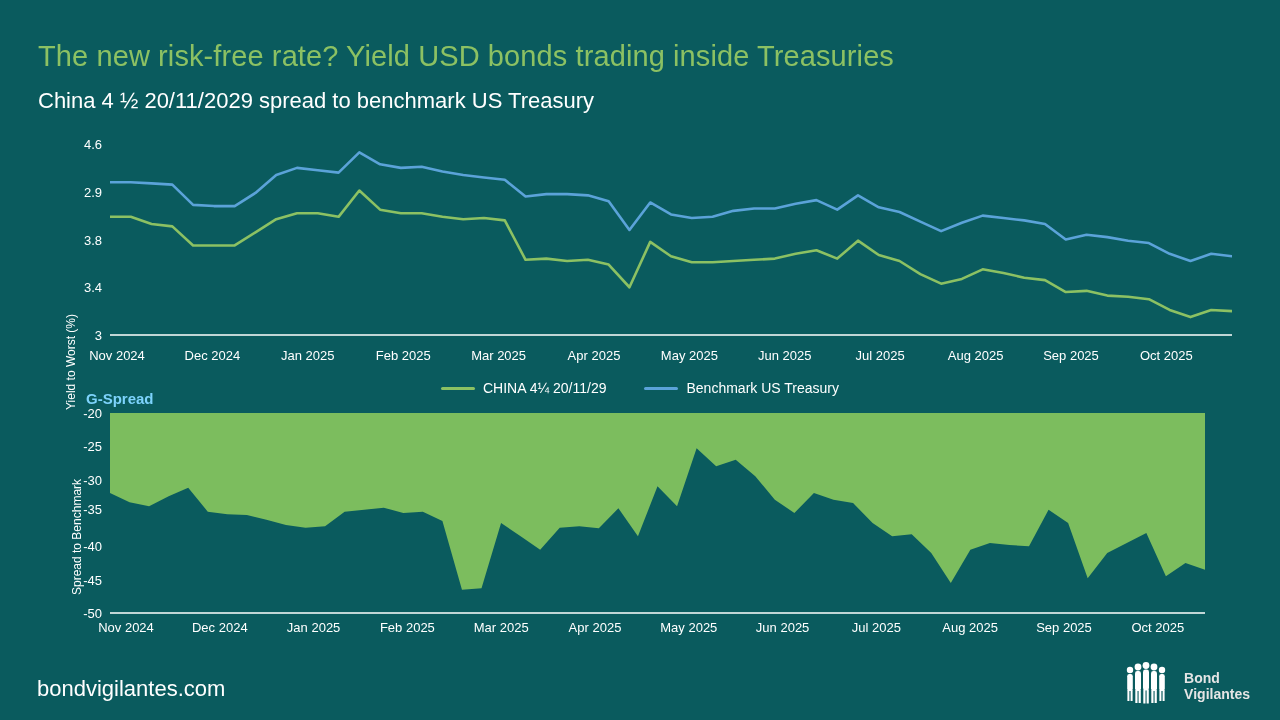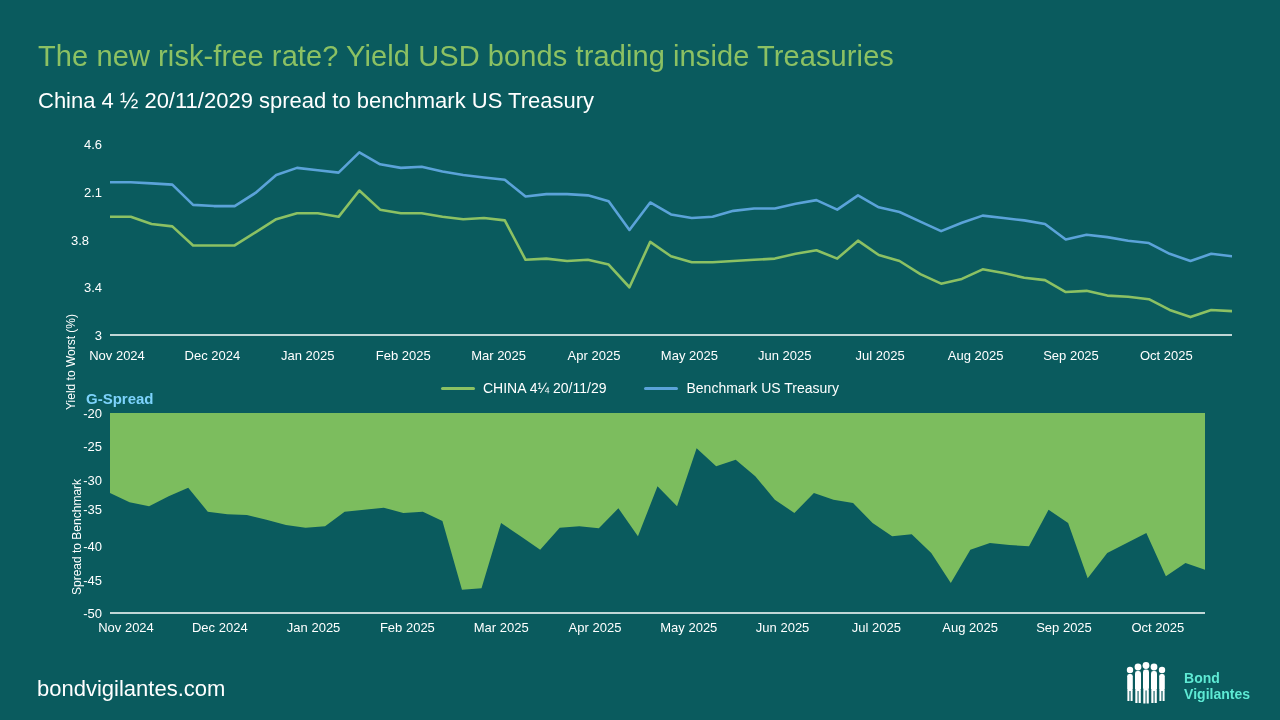--- a/index.html
+++ b/index.html
@@ -99,43 +99,43 @@
     white-space: nowrap;
   }
   #logo {
     position: absolute;
     right: 30px; top: 662px;
     display: flex;
     align-items: center;
     gap: 8px;
   }
   #logo-text {
-    color: #5eead4;
+    color: #e5e5e5;
     font-size: 14px;
     line-height: 16px;
     font-weight: 600;
   }
 </style>
 </head>
 <body>
 
 <div id="page">
 
   <div id="header">
     <div id="chart-title">The new risk-free rate? Yield USD bonds trading inside Treasuries</div>
     <div id="chart-subtitle">China 4 ½ 20/11/2029 spread to benchmark US Treasury</div>
   </div>
 
   <div class="chart-block" id="yield-chart" style="left:0; top:130px; width:1280px; height:240px;">
     <div class="axis-title" style="left:64px; top:280px; transform:rotate(-90deg);">Yield to Worst (%)</div>
     <div id="yield-yticks">
         <div class="ytick" style="left: 58px; width: 44px; top: 205px;">3</div>
         <div class="ytick" style="left: 58px; width: 44px; top: 157.25px;">3.4</div>
-        <div class="ytick" style="left: 58px; width: 44px; top: 109.5px; text-align: center;">3.8</div>
-        <div class="ytick" style="left: 58px; width: 44px; top: 61.75px;">2.1</div>
+        <div class="ytick" style="left: 58px; width: 44px; top: 109.5px;">3.8</div>
+        <div class="ytick" style="left: 58px; width: 44px; top: 61.75px;">2.9</div>
         <div class="ytick" style="left: 58px; width: 44px; top: 14px;">4.6</div>
       </div>
     <div class="plot" id="yield-plot" style="left:110px; top:14px; width:1122px; height:191px;">
         <svg width="1122" height="195">
           <line x1="0" x2="1122" y1="191" y2="191" stroke="#ffffff" stroke-width="1.5"></line>
           <polyline points="0,72.81874999999995 20.777777777777775,72.81874999999995 41.55555555555555,79.98124999999995 62.33333333333333,82.36874999999996 83.1111111111111,101.46874999999999 103.88888888888889,101.46874999999999 124.66666666666666,101.46874999999999 145.44444444444443,88.33749999999998 166.2222222222222,75.20624999999994 187,69.23750000000003 207.77777777777777,69.23750000000003 228.55555555555554,72.81874999999995 249.33333333333331,46.55624999999995 270.1111111111111,65.65625 290.88888888888886,69.23750000000003 311.6666666666667,69.23750000000003 332.4444444444444,72.81874999999995 353.22222222222223,75.20624999999994 374,74.01249999999997 394.77777777777777,76.39999999999998 415.55555555555554,115.79374999999999 436.3333333333333,114.59999999999997 457.1111111111111,116.98749999999997 477.8888888888889,115.79374999999999 498.66666666666663,120.56875000000001 519.4444444444445,143.25 540.2222222222222,97.8875 561,112.21249999999996 581.7777777777777,118.18124999999999 602.5555555555557,118.18124999999999 623.3333333333334,116.98749999999997 644.1111111111111,115.79374999999999 664.8888888888888,114.59999999999997 685.6666666666667,109.82499999999996 706.4444444444445,106.24374999999998 727.2222222222222,114.59999999999997 748,96.69374999999998 768.7777777777778,111.01874999999998 789.5555555555555,116.98749999999997 810.3333333333334,130.11875 831.1111111111111,139.66874999999996 851.8888888888889,134.89374999999995 872.6666666666666,125.34375000000001 893.4444444444445,128.92499999999998 914.2222222222222,133.7 935,136.08749999999998 955.7777777777778,148.025 976.5555555555555,146.83124999999998 997.3333333333333,151.60625 1018.1111111111112,152.8 1038.888888888889,155.1875 1059.6666666666667,165.93125 1080.4444444444443,173.09375 1101.2222222222222,165.93125 1122,167.12499999999997" fill="none" stroke="#8cc163" stroke-width="2.6" stroke-linejoin="round" stroke-linecap="round"></polyline>
           <polyline points="0,38.19999999999993 20.777777777777775,38.19999999999993 41.55555555555555,39.39375000000001 62.33333333333333,40.58749999999998 83.1111111111111,60.881249999999994 103.88888888888889,62.07499999999996 124.66666666666666,62.07499999999996 145.44444444444443,48.94374999999994 166.2222222222222,31.037499999999966 187,23.874999999999915 207.77777777777777,26.26249999999996 228.55555555555554,28.64999999999992 249.33333333333331,8.356249999999932 270.1111111111111,20.29374999999999 290.88888888888886,23.874999999999915 311.6666666666667,22.68124999999995 332.4444444444444,27.456249999999955 353.22222222222223,31.037499999999966 374,33.424999999999926 394.77777777777777,35.81249999999997 415.55555555555554,52.52499999999995 436.3333333333333,50.13750000000002 457.1111111111111,50.13750000000002 477.8888888888889,51.33124999999998 498.66666666666663,57.299999999999955 519.4444444444445,85.94999999999999 540.2222222222222,58.49374999999995 561,70.43125 581.7777777777777,74.01249999999997 602.5555555555557,72.81874999999995 623.3333333333334,66.84999999999998 644.1111111111111,64.46250000000002 664.8888888888888,64.46250000000002 685.6666666666667,59.68750000000003 706.4444444444445,56.10624999999999 727.2222222222222,65.65625 748,51.33124999999998 768.7777777777778,63.26874999999994 789.5555555555555,68.04374999999995 810.3333333333334,77.59374999999996 831.1111111111111,87.14374999999997 851.8888888888889,78.78749999999998 872.6666666666666,71.62499999999999 893.4444444444445,74.01249999999997 914.2222222222222,76.39999999999998 935,79.98124999999995 955.7777777777778,95.5 976.5555555555555,90.725 997.3333333333333,93.11249999999998 1018.1111111111112,96.69374999999998 1038.888888888889,99.08124999999998 1059.6666666666667,109.82499999999996 1080.4444444444443,116.98749999999997 1101.2222222222222,109.82499999999996 1122,112.21249999999996" fill="none" stroke="#5ba3d9" stroke-width="2.6" stroke-linejoin="round" stroke-linecap="round"></polyline>
         </svg>
       </div>
     <div id="yield-xticks" style="position:absolute; left:0; top:218px; width:1280px; height:20px;">

